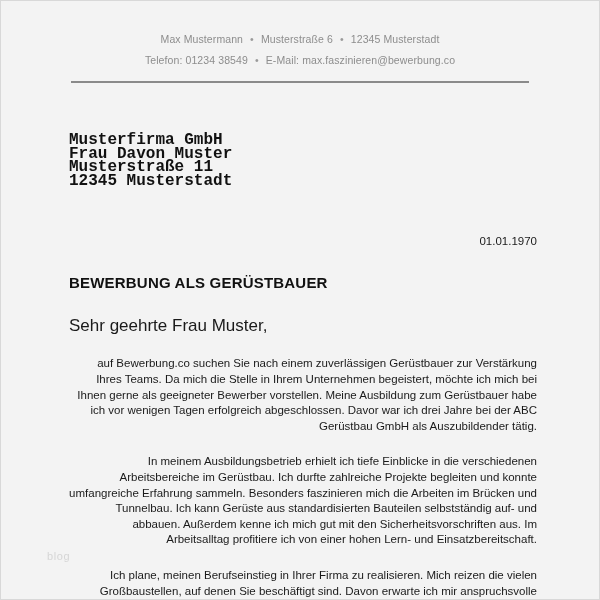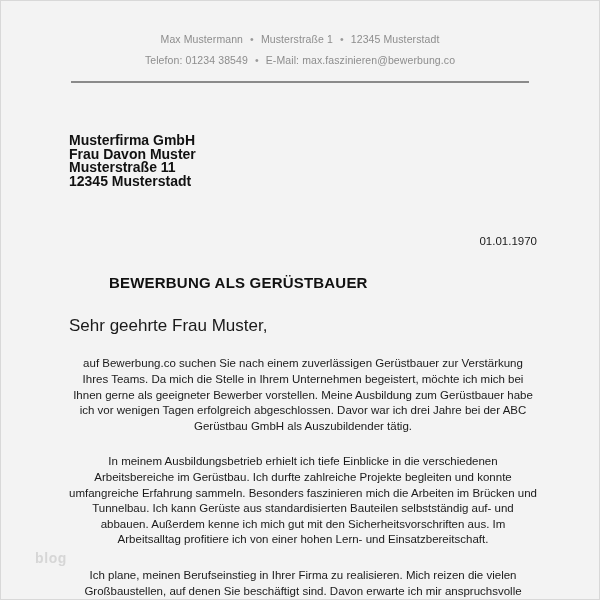--- a/index.html
+++ b/index.html
@@ -53,82 +53,81 @@
 
   
   .content {
     position: absolute;
     left: 68px;
     right: 62px;
     top: 133px;
   }
 
   .recipient {
-    font-size: 14px;
+    font-size: 16px;
     font-weight: bold;
     line-height: 13.6px;
     color: #111111;
+    font-family: Liberation Mono, monospace;
   }
   .recipient div {
     white-space: nowrap;
   }
 
   .date {
     margin-top: 47px;
     text-align: right;
     font-size: 11.5px;
     color: #1a1a1a;
   }
 
   .subject {
     margin-top: 27px;
     font-size: 15px;
     font-weight: bold;
     letter-spacing: 0.2px;
     color: #111111;
-    margin-left: 40px;
   }
 
   .salutation {
     margin-top: 25px;
     font-size: 17px;
     color: #1a1a1a;
   }
 
   .para {
     margin-top: 20px;
     font-size: 11.5px;
     line-height: 15.6px;
     color: #1a1a1a;
-    text-align: center;
+    text-align: right;
   }
 
   
   .watermark {
     position: absolute;
-    left: 34px;
+    left: 46px;
     top: 549px;
-    font-size: 14px;
+    font-size: 11px;
     color: #d6d6d6;
     letter-spacing: 0.6px;
     user-select: none;
-    font-weight: bold;
   }
 </style>
 </head>
 <body>
 
 <div class="page">
   <div class="sheet">
 
     <div class="letterhead">
       <div class="letterhead-line">
         <span>Max Mustermann</span>
         <span class="sep">•</span>
-        <span>Musterstraße 1</span>
+        <span>Musterstraße 6</span>
         <span class="sep">•</span>
         <span>12345 Musterstadt</span>
       </div>
       <div class="letterhead-line">
         <span>Telefon: 01234 38549</span>
         <span class="sep">•</span>
         <span>E-Mail: max.faszinieren@bewerbung.co</span>
       </div>
       <div class="rule"></div>
     </div>

